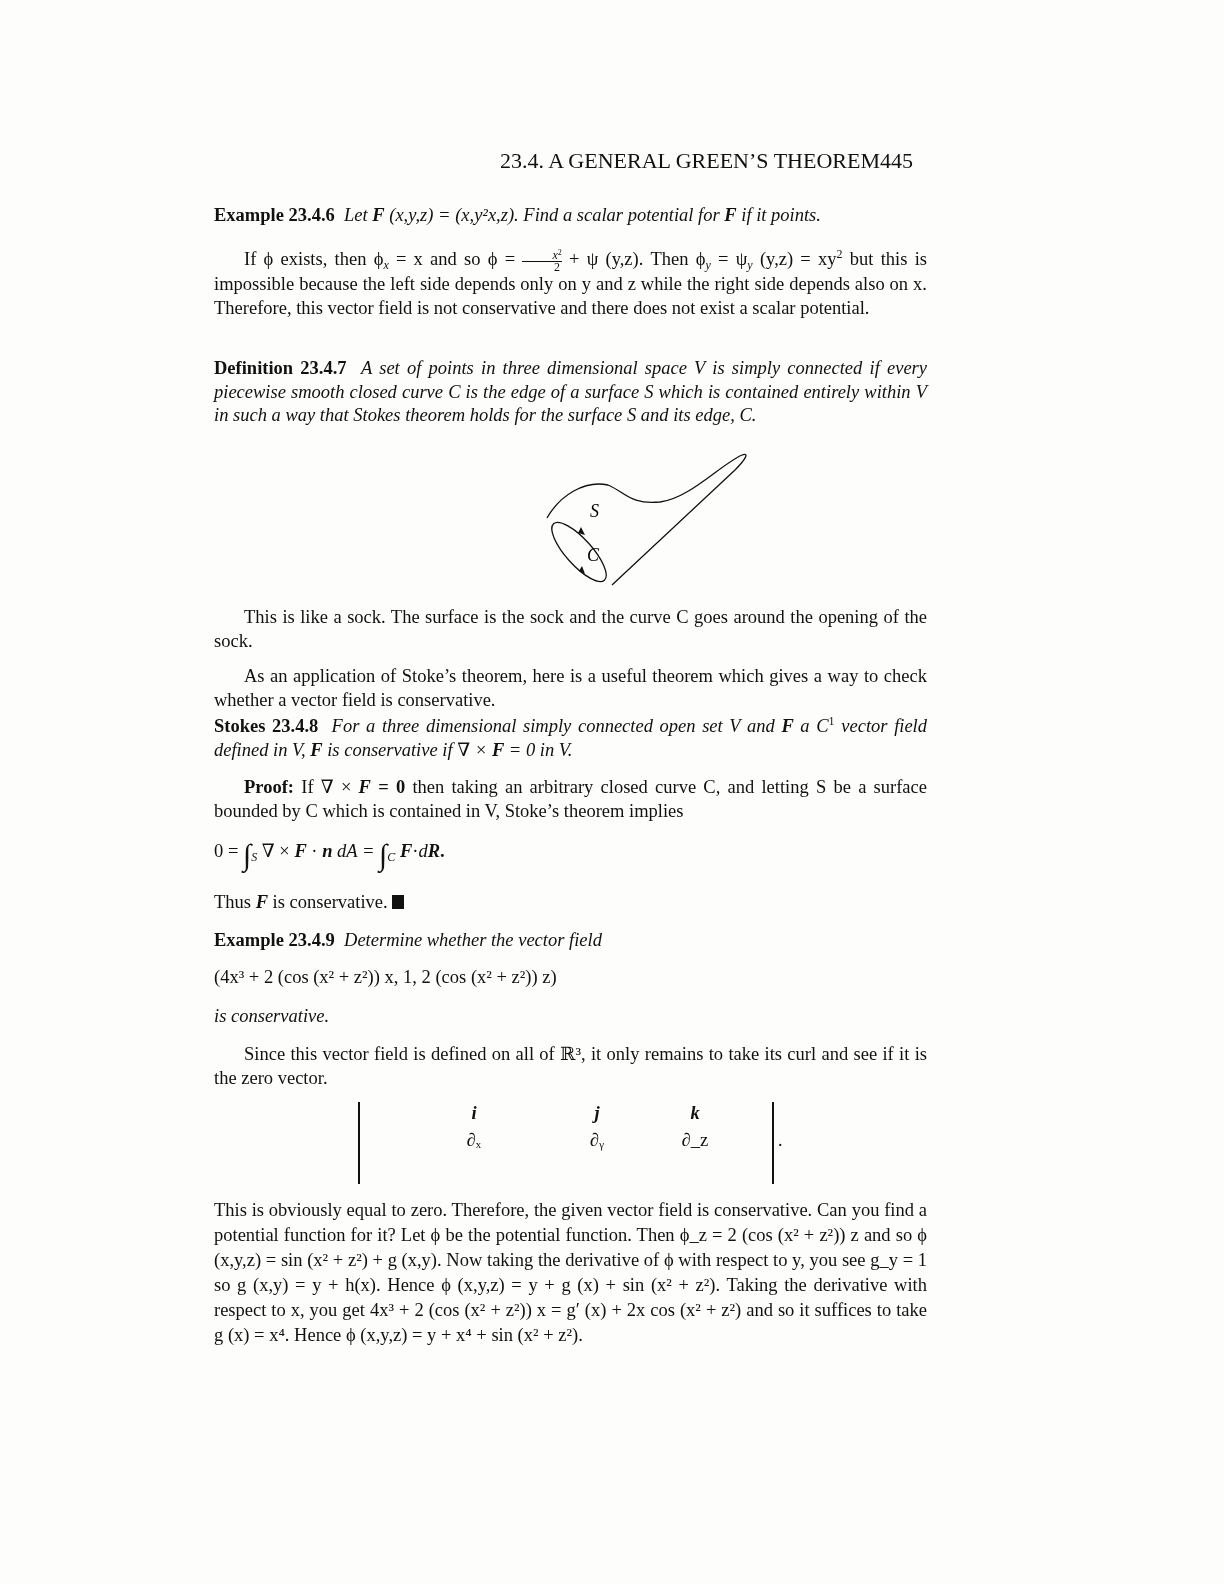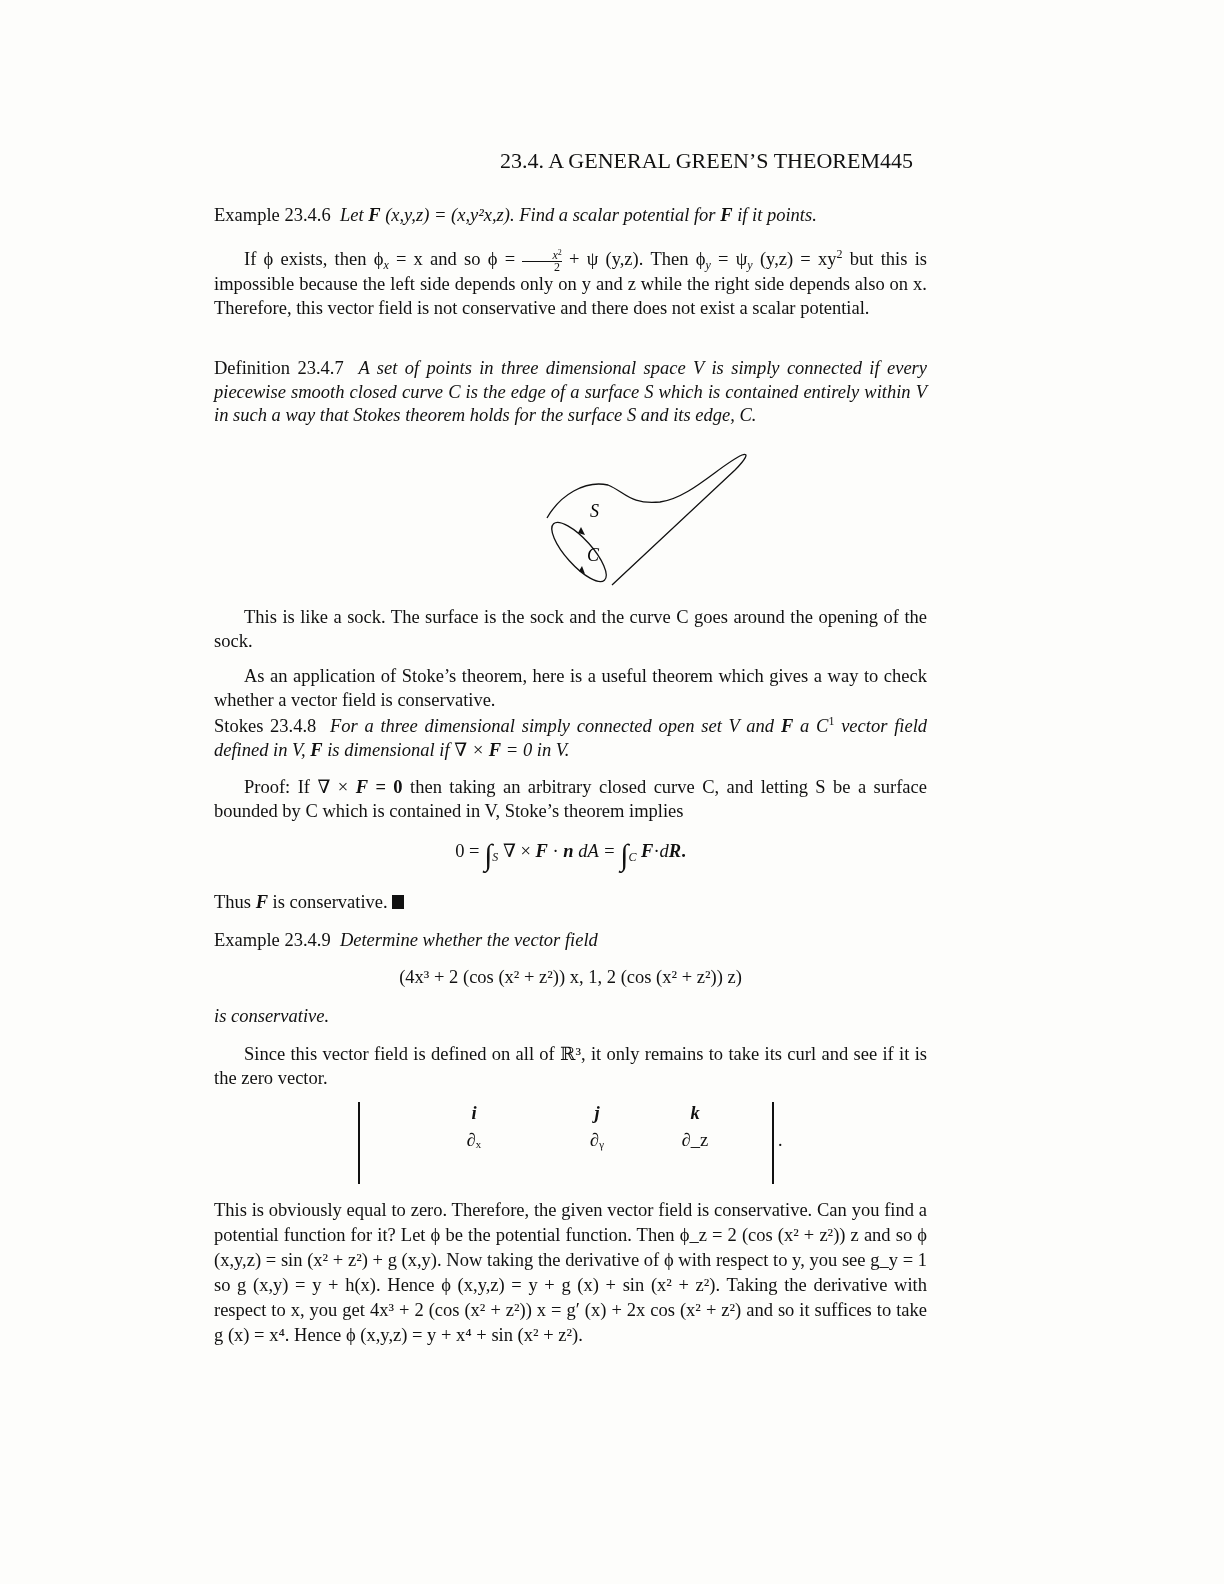--- a/index.html
+++ b/index.html
@@ -8,26 +8,26 @@
     background: #fdfdfb;
     font-family: "Liberation Serif", "DejaVu Serif", serif;
     color: #111;
     position: relative;
     overflow: hidden;
   }
   .abs { position: absolute; }
   .runhead { top: 148px; left: 200px; width: 713px; font-size: 22px; display: flex; justify-content: flex-end; }
   .blk { position: absolute; left: 214px; width: 713px; font-size: 18.5px; line-height: 23.7px; text-align: justify; }
   .ind { text-indent: 30px; }
-  b.lbl { font-weight: normal; }
+  b.lbl { font-weight: bold; }
   i, .it { font-style: italic; }
   .bi { font-weight: bold; font-style: italic; }
   sup { font-size: 12px; line-height: 0; vertical-align: 7px; }
   sub { font-size: 12px; line-height: 0; vertical-align: -4px; }
-  .center { text-align: center; }
+  .center { }
   .frac { display: inline-block; vertical-align: -6px; text-align: center; font-size: 12px; line-height: 11px; }
   .frac span { display: block; }
   .frac .num { border-bottom: 1px solid #111; }
   .qed { display: inline-block; width: 12px; height: 14px; background: #111; vertical-align: -1px; margin-left: 4px; }
   .det { position: absolute; left: 358px; top: 1100px; width: 420px; height: 86px; }
   .det .bar { position: absolute; top: 2px; width: 1.5px; height: 82px; background: #111; }
   .det table { position: absolute; left: 8px; top: 0; border-collapse: collapse; font-size: 18.5px; }
   .det td { text-align: center; padding: 0 8px; height: 27px; line-height: 27px; white-space: nowrap; }
   .integral { font-size: 30px; vertical-align: -8px; font-style: italic; }
   svg text { font-family: "Liberation Serif", serif; font-style: italic; font-size: 18px; }
@@ -61,21 +61,21 @@
   <polygon points="52,126 55,134 49,131" fill="#111"></polygon>
   <text x="60" y="77">S</text>
   <text x="57" y="121">C</text>
 </svg>
 
 <div class="blk ind" style="top:606px;">This is like a sock. The surface is the sock and the curve C goes around the opening of the sock.</div>
 <div class="blk ind" style="top:665px;">As an application of Stoke’s theorem, here is a useful theorem which gives a way to check whether a vector field is conservative.</div>
 
 <div class="blk" style="top:715px;">
   <b class="lbl">Stokes 23.4.8</b>&nbsp;
-  <i>For a three dimensional simply connected open set V and </i><span class="bi">F</span><i> a C</i><sup>1</sup><i> vector field defined in V, </i><span class="bi">F</span><i> is dimensional if ∇ × </i><span class="bi">F</span><i> = 0 in V.</i>
+  <i>For a three dimensional simply connected open set V and </i><span class="bi">F</span><i> a C</i><sup>1</sup><i> vector field defined in V, </i><span class="bi">F</span><i> is conservative if ∇ × </i><span class="bi">F</span><i> = 0 in V.</i>
 </div>
 
 <div class="blk ind" style="top:776px;">
   <b class="lbl">Proof:</b><span> If ∇ × </span><span class="bi">F</span><b> = 0</b><span> then taking an arbitrary closed curve C, and letting S be a surface bounded by C which is contained in V, Stoke’s theorem implies</span>
 </div>
 
 <div class="blk center" style="top:840px;">
   <span>0 = </span><span class="integral">∫</span><sub class="it">S</sub>
   <span>∇ × </span><span class="bi">F</span> · <span class="bi">n</span><i> dA = </i><span class="integral">∫</span><sub class="it">C</sub>
   <span class="bi">F</span>·<i>d</i><span class="bi">R</span><b>.</b>

